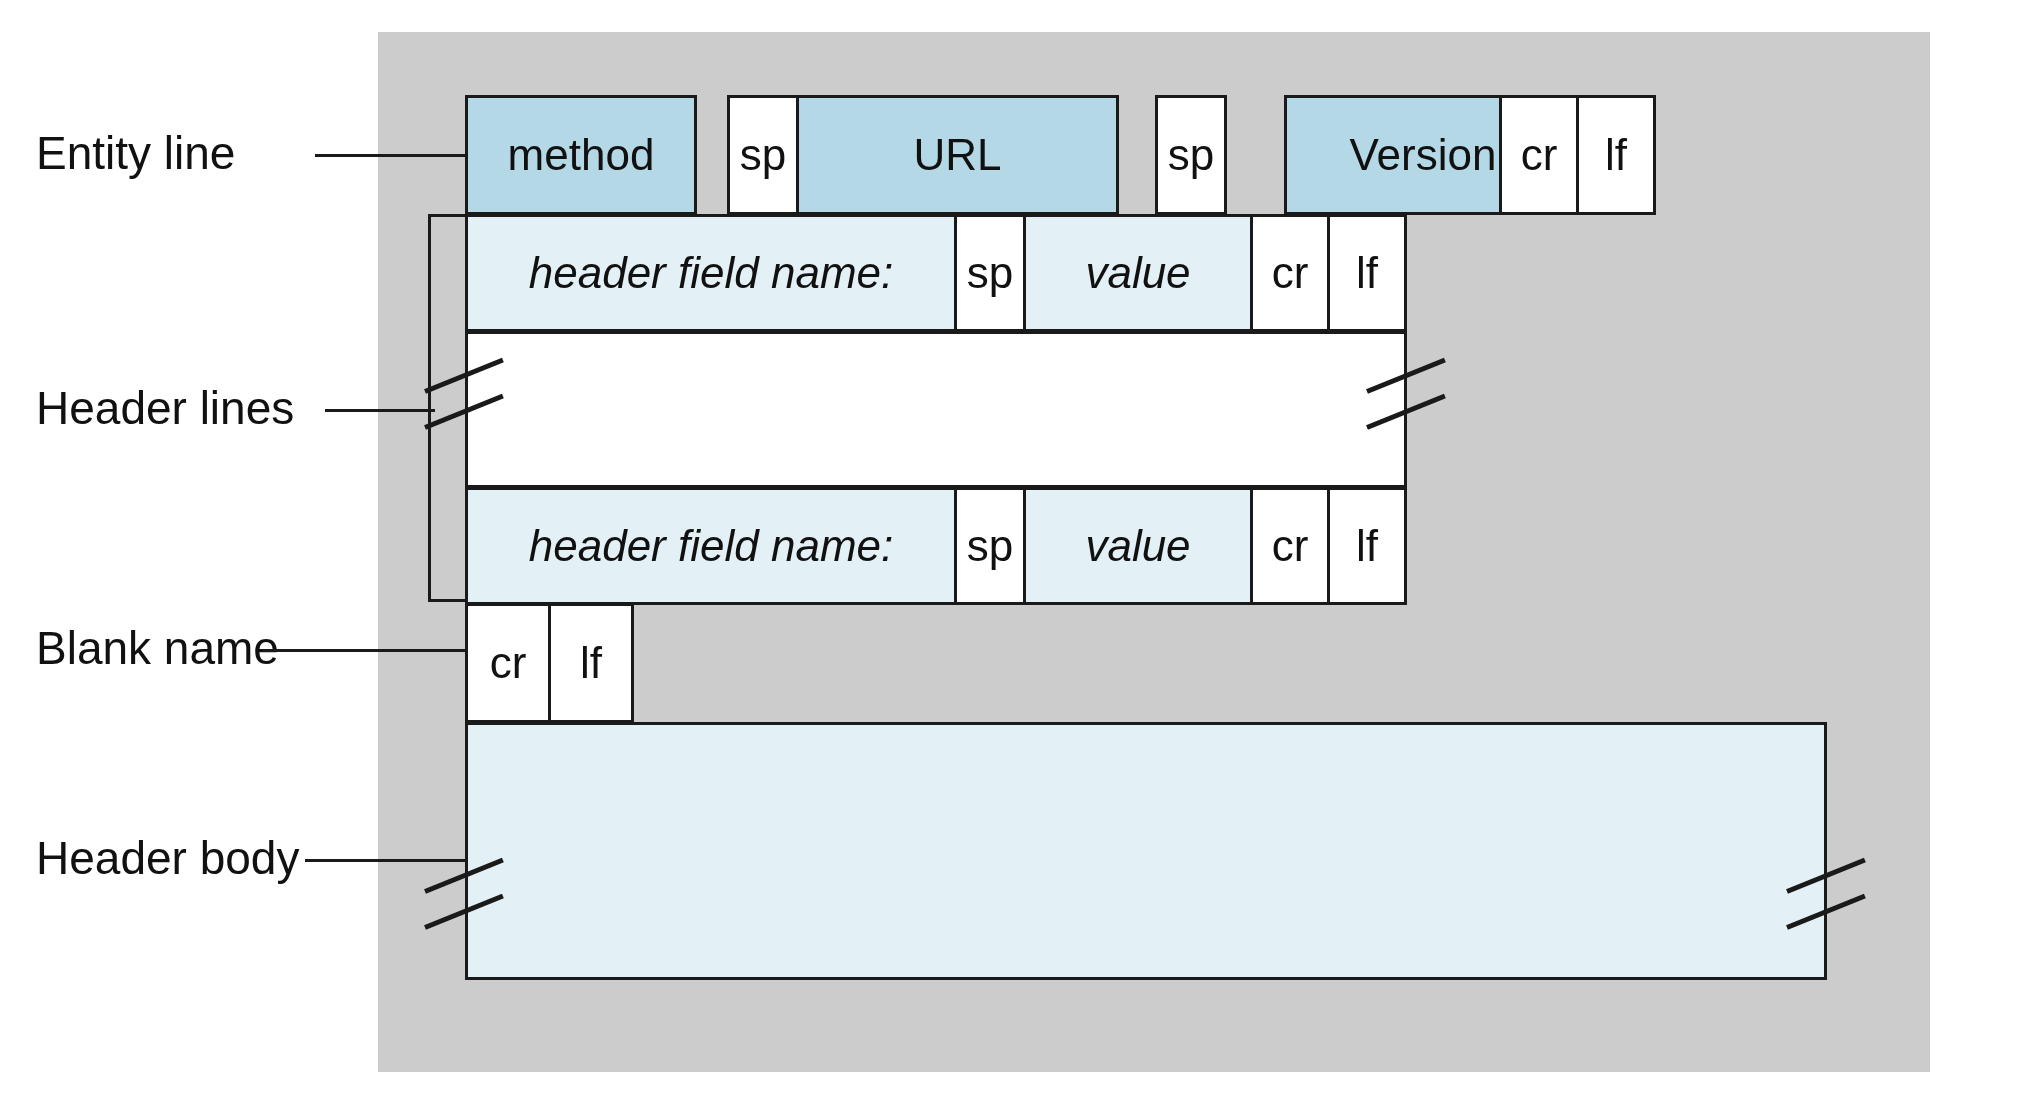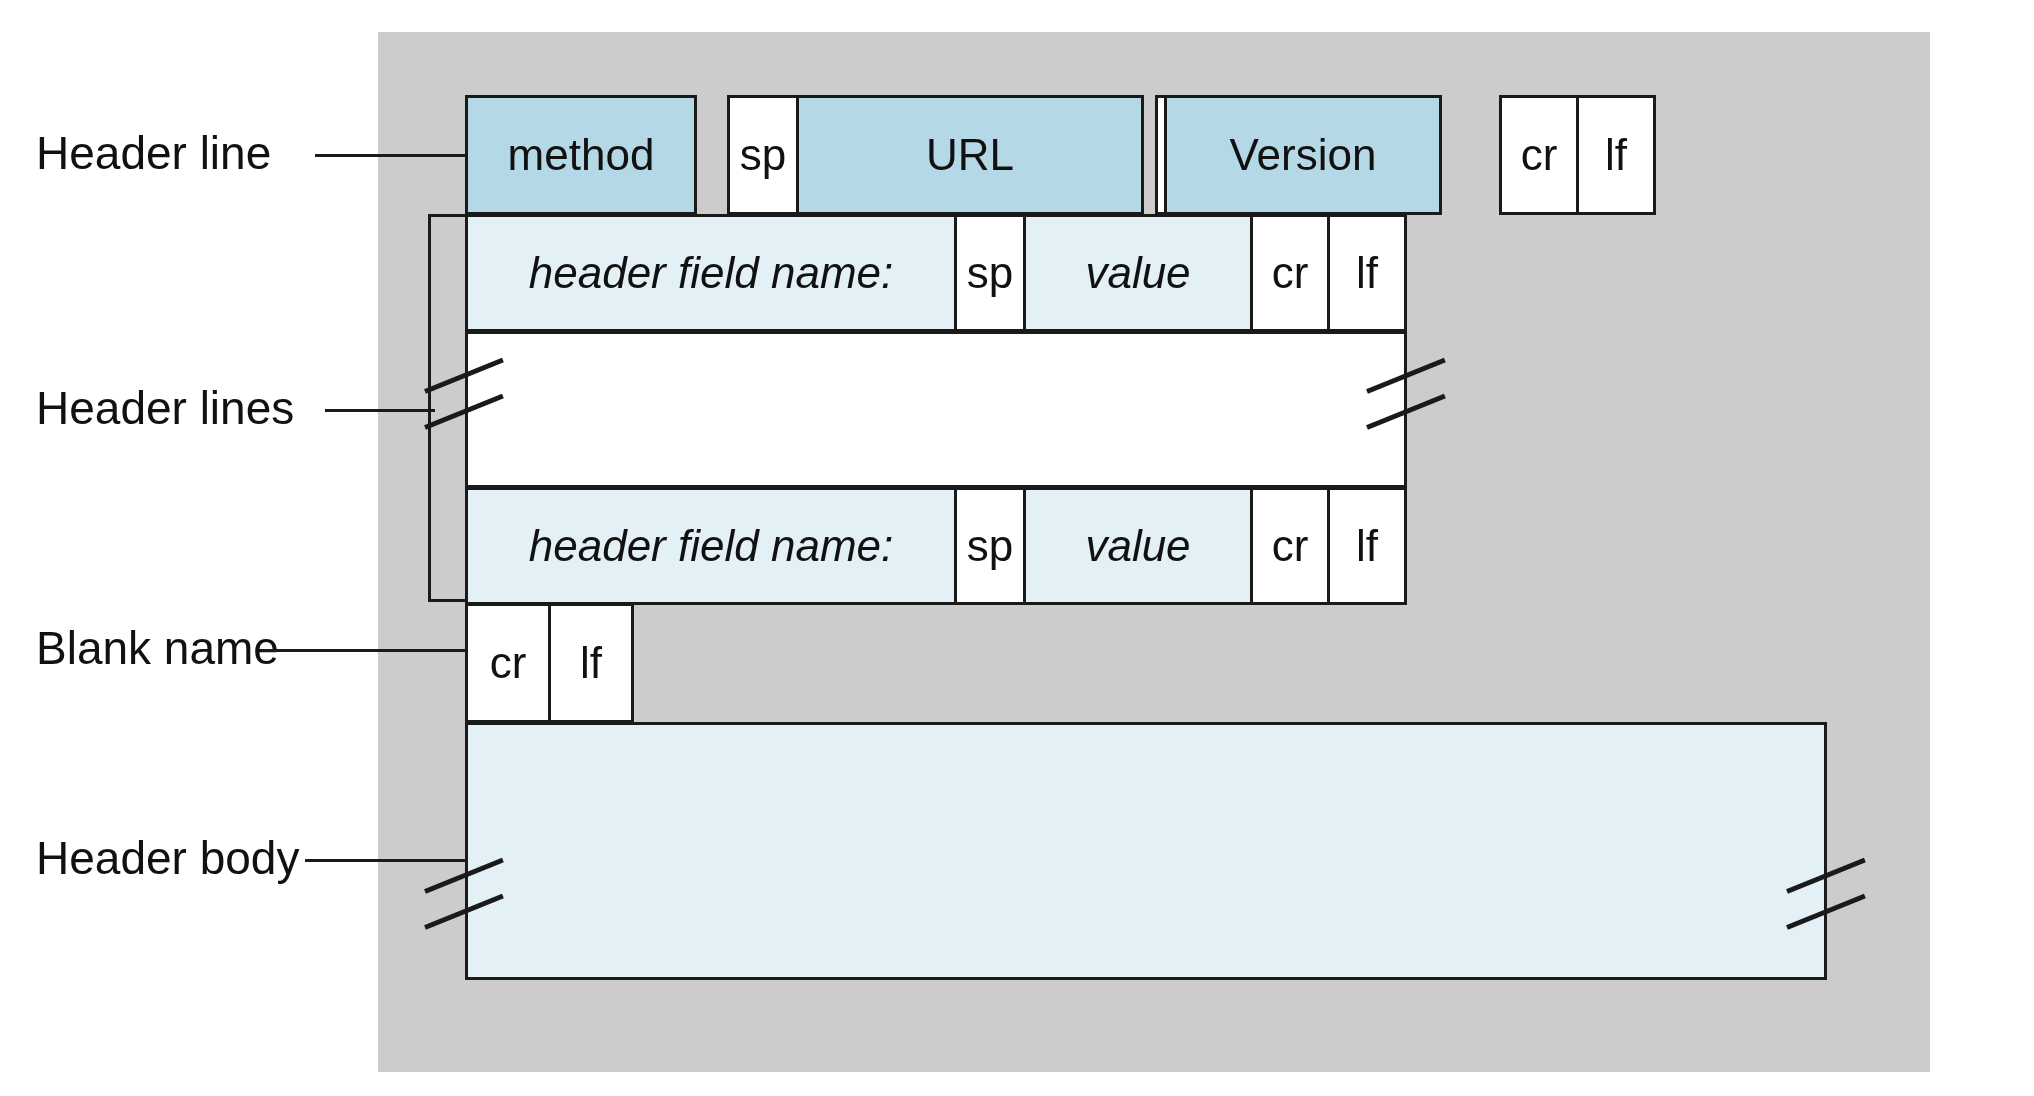--- a/index.html
+++ b/index.html
@@ -84,28 +84,28 @@
     transform: rotate(-22deg);
   }
   .breakmark .slash.s1 { left: 0px; top: 44px; }
   .breakmark .slash.s2 { left: 0px; top: 80px; }
 </style>
 </head>
 <body>
 
 <div id="grey-panel"></div>
 
-<div class="side-label" style="left:36px; top:130px;">Header line</div>
+<div class="side-label" style="left:36px; top:130px;">Entity line</div>
 <div class="leader" style="left:315px; top:154px; width:150px;"></div>
 
 <div class="cell blue" style="left:465px;  top:95px;  width:232px; height:120px;">method</div>
 <div class="cell white" style="left:727px;  top:95px;  width:72px;  height:120px;">sp</div>
-<div class="cell blue" style="left:796px;  top:95px;  width:348px; height:120px;">URL</div>
+<div class="cell blue" style="left:796px;  top:95px;  width:323px; height:120px;">URL</div>
 <div class="cell white" style="left:1155px; top:95px;  width:72px;  height:120px;">sp</div>
-<div class="cell blue" style="left:1164px; top:95px;  width:278px; height:120px;">Version</div>
+<div class="cell blue" style="left:1284px; top:95px;  width:278px; height:120px;">Version</div>
 <div class="cell white" style="left:1499px; top:95px;  width:80px;  height:120px;">cr</div>
 <div class="cell white" style="left:1576px; top:95px;  width:80px;  height:120px;">lf</div>
 
 <div class="side-label" style="left:36px; top:385px;">Header lines</div>
 <div class="leader" style="left:325px; top:409px; width:110px;"></div>
 
 <div class="bracket" style="left:428px; top:214px; width:40px; height:388px;"></div>
 
 <div class="cell lightblue" style="left:465px;  top:214px; width:492px; height:118px;">header field name:</div>
 <div class="cell white" style="left:954px;  top:214px; width:72px;  height:118px;">sp</div>

